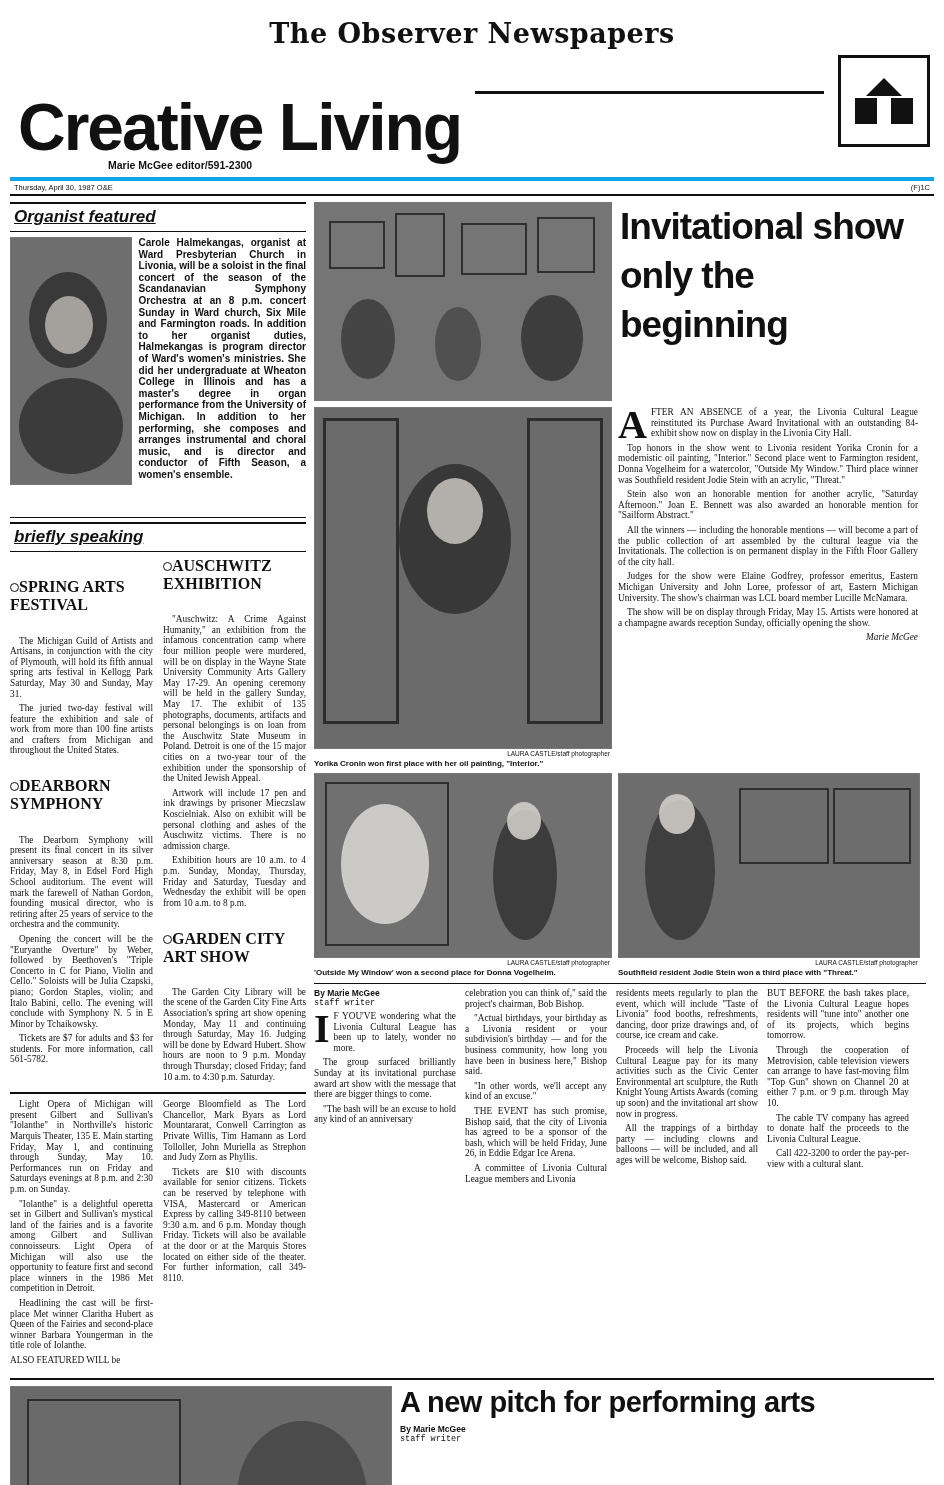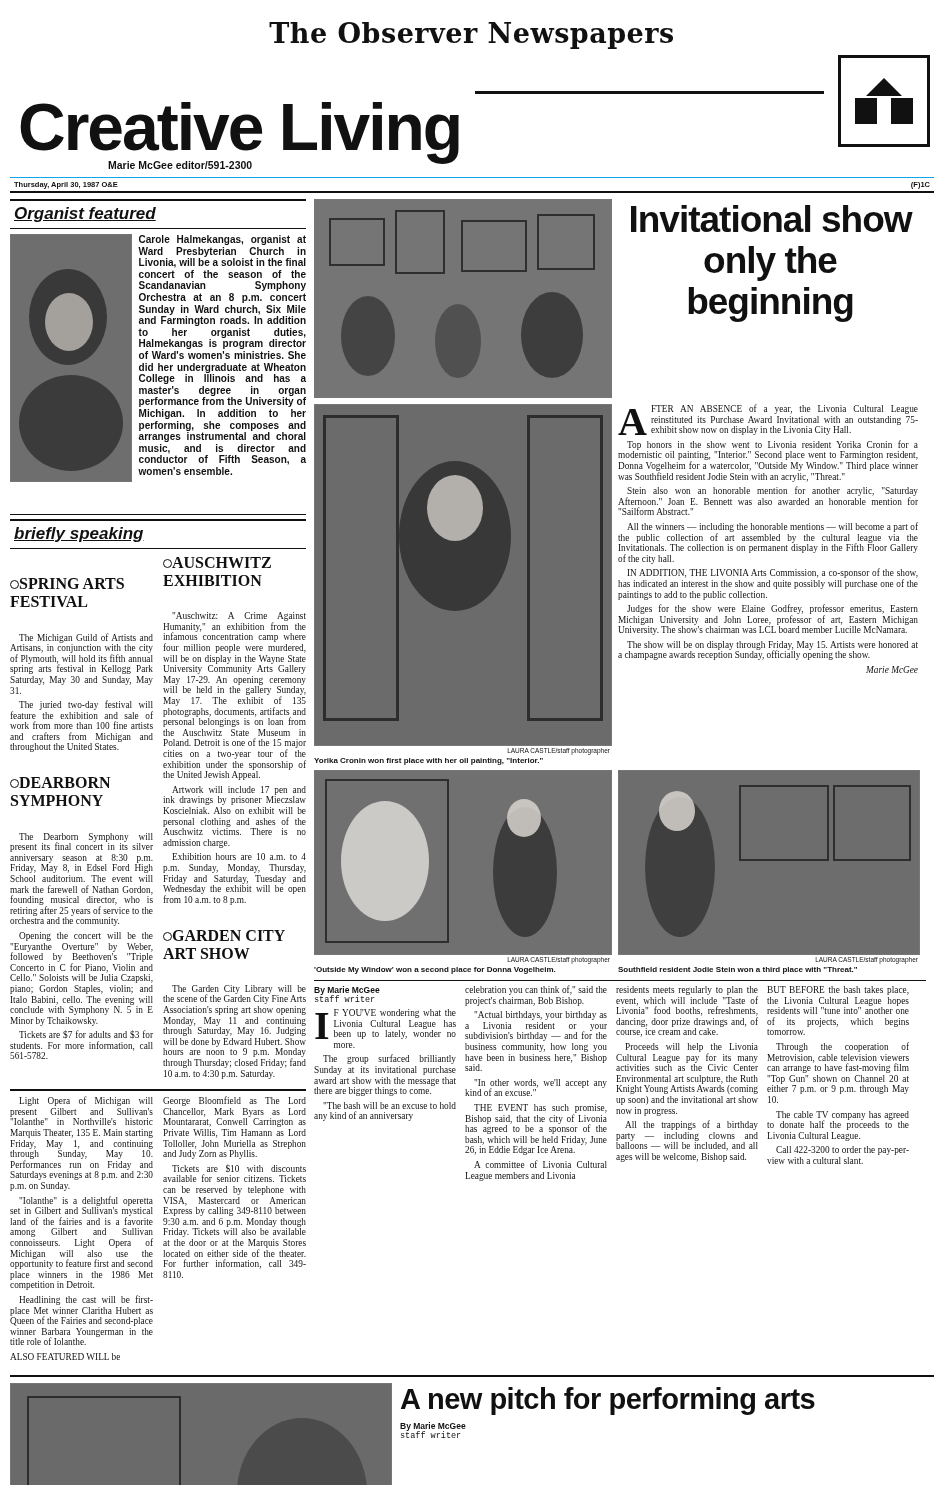--- a/index.html
+++ b/index.html
@@ -11,22 +11,22 @@
   .masthead .paper-name{font-family:"DejaVu Serif",serif;font-size:27px;letter-spacing:.5px;font-weight:700;}
   .title-row{display:flex;align-items:flex-start;justify-content:space-between;padding:2px 14px 0 18px;}
   .big-title{font-family:"Liberation Sans",sans-serif;font-weight:700;font-size:66px;line-height:72px;letter-spacing:-2px;margin-top:40px;}
   .title-rule{flex:1;border-bottom:3px solid #111;margin:0 14px 22px 14px;height:40px;}
   .logo-box{width:86px;height:86px;border:3px solid #111;display:flex;align-items:center;justify-content:center;margin-top:4px;}
   .logo-inner{width:58px;height:46px;position:relative;}
   .logo-inner .roof{position:absolute;left:11px;top:0;width:0;height:0;border-left:18px solid transparent;border-right:18px solid transparent;border-bottom:18px solid #111;}
   .logo-inner .l{position:absolute;left:0;top:20px;width:22px;height:26px;background:#111;}
   .logo-inner .r{position:absolute;right:0;top:20px;width:22px;height:26px;background:#111;}
   .editor-line{font-family:"Liberation Sans",sans-serif;font-size:10.5px;font-weight:700;padding-left:108px;margin-top:-4px;}
-  .folio{display:flex;justify-content:space-between;font-family:"Liberation Sans",sans-serif;font-size:7.5px;font-weight:700;
-         border-top:1px solid #0ea5e9;border-bottom:2px solid #111;margin:6px 10px 0 10px;padding:2px 4px;}
+  .folio{display:flex;justify-content:space-between;font-family:"Liberation Sans",sans-serif;font-size:7.5px;font-weight:400;
+         border-top:4px solid #0ea5e9;border-bottom:2px solid #111;margin:6px 10px 0 10px;padding:2px 4px;}
 
   
   .content{position:relative;margin:6px 10px 0 10px;}
   .rowA{display:flex;gap:8px;}
   .colL{width:296px;}
 
   .hr-thin{border-top:1px solid #111;margin:4px 0;}
   .hr-thick{border-top:2px solid #111;margin:5px 0;}
 
   .kicker{font-family:"Liberation Sans",sans-serif;font-style:italic;font-weight:700;font-size:17px;}
@@ -40,21 +40,21 @@
   .credit{font-family:"Liberation Sans",sans-serif;font-size:6.5px;text-align:right;padding-top:1px;}
 
   .bodytext{font-size:9.3px;line-height:10.6px;text-align:justify;}
   .bodytext p{margin:0 0 4px 0;text-indent:9px;}
   .bodytext p.noind{text-indent:0;}
   .boldlead{font-family:"Liberation Sans",sans-serif;font-weight:700;font-size:10px;line-height:11.6px;text-align:justify;}
 
   .byline{font-family:"Liberation Sans",sans-serif;font-size:8.5px;font-weight:700;line-height:10px;margin-bottom:3px;}
   .byline .role{font-weight:400;font-family:Liberation Mono, monospace;}
 
-  .headline-xl{font-family:"Liberation Sans",sans-serif;font-weight:700;font-size:37px;line-height:41px;letter-spacing:-1px;text-align:center;}
+  .headline-xl{font-family:"Liberation Sans",sans-serif;font-weight:700;font-size:37px;line-height:49px;letter-spacing:-1px;}
   .headline-lg{font-family:"Liberation Sans",sans-serif;font-weight:400;font-size:27px;line-height:30px;}
   .headline-md{font-family:"Liberation Sans",sans-serif;font-weight:700;font-size:29px;line-height:32px;letter-spacing:-.5px;}
 
   .dropcap{float:left;font-family:"Liberation Serif",serif;font-weight:700;font-size:40px;line-height:32px;padding:2px 4px 0 0;}
   .bullet{display:inline-block;width:7px;height:7px;border:1.5px solid #111;border-radius:50%;}
   .two-col{column-count:2;column-gap:10px;}
   .sig{text-align:right;font-style:italic;font-size:9.3px;margin-top:4px;}
 
   
   .framebit{position:absolute;border:2px solid rgba(30,30,30,.8);}
@@ -191,25 +191,24 @@
               <div class="blob" style="left:112px;top:70px;width:56px;height:66px;background:rgba(210,205,200,.8);"></div>
               <div class="framebit" style="left:8px;top:10px;width:70px;height:300px;border-width:3px;"></div>
               <div class="framebit" style="right:8px;top:10px;width:70px;height:300px;border-width:3px;"></div>
             </div>
             <div class="credit">LAURA CASTLE/staff photographer</div>
             <div class="cap">Yorika Cronin won first place with her oil painting, "Interior."</div>
           </div>
 
           <div style="width:300px;">
             <div class="bodytext">
-              <p class="noind"><span class="dropcap">A</span><span>FTER AN ABSENCE of a year, the Livonia Cultural League reinstituted its Purchase Award Invitational with an outstanding 75-exhibit show now on display in the Livonia City Hall.</span></p>
+              <p class="noind"><span class="dropcap">A</span><span>FTER AN ABSENCE of a year, the Livonia Cultural League reinstituted its Purchase Award Invitational with an outstanding 84-exhibit show now on display in the Livonia City Hall.</span></p>
               <p>Top honors in the show went to Livonia resident Yorika Cronin for a modernistic oil painting, "Interior." Second place went to Farmington resident, Donna Vogelheim for a watercolor, "Outside My Window." Third place winner was Southfield resident Jodie Stein with an acrylic, "Threat."</p>
               <p>Stein also won an honorable mention for another acrylic, "Saturday Afternoon." Joan E. Bennett was also awarded an honorable mention for "Sailform Abstract."</p>
               <p>All the winners — including the honorable mentions — will become a part of the public collection of art assembled by the cultural league via the Invitationals. The collection is on permanent display in the Fifth Floor Gallery of the city hall.</p>
-              <p>IN ADDITION, THE LIVONIA Arts Commission, a co-sponsor of the show, has indicated an interest in the show and quite possibly will purchase one of the paintings to add to the public collection.</p>
               <p>Judges for the show were Elaine Godfrey, professor emeritus, Eastern Michigan University and John Loree, professor of art, Eastern Michigan University. The show's chairman was LCL board member Lucille McNamara.</p>
               <p>The show will be on display through Friday, May 15. Artists were honored at a champagne awards reception Sunday, officially opening the show.</p>
             </div>
             <div class="sig">Marie McGee</div>
           </div>
         </div>
 
         <div style="display:flex;gap:8px;margin-top:5px;">
           <div style="width:296px;">
             <div class="photo grainy" style="width:296px;height:183px;background:#707070;">

